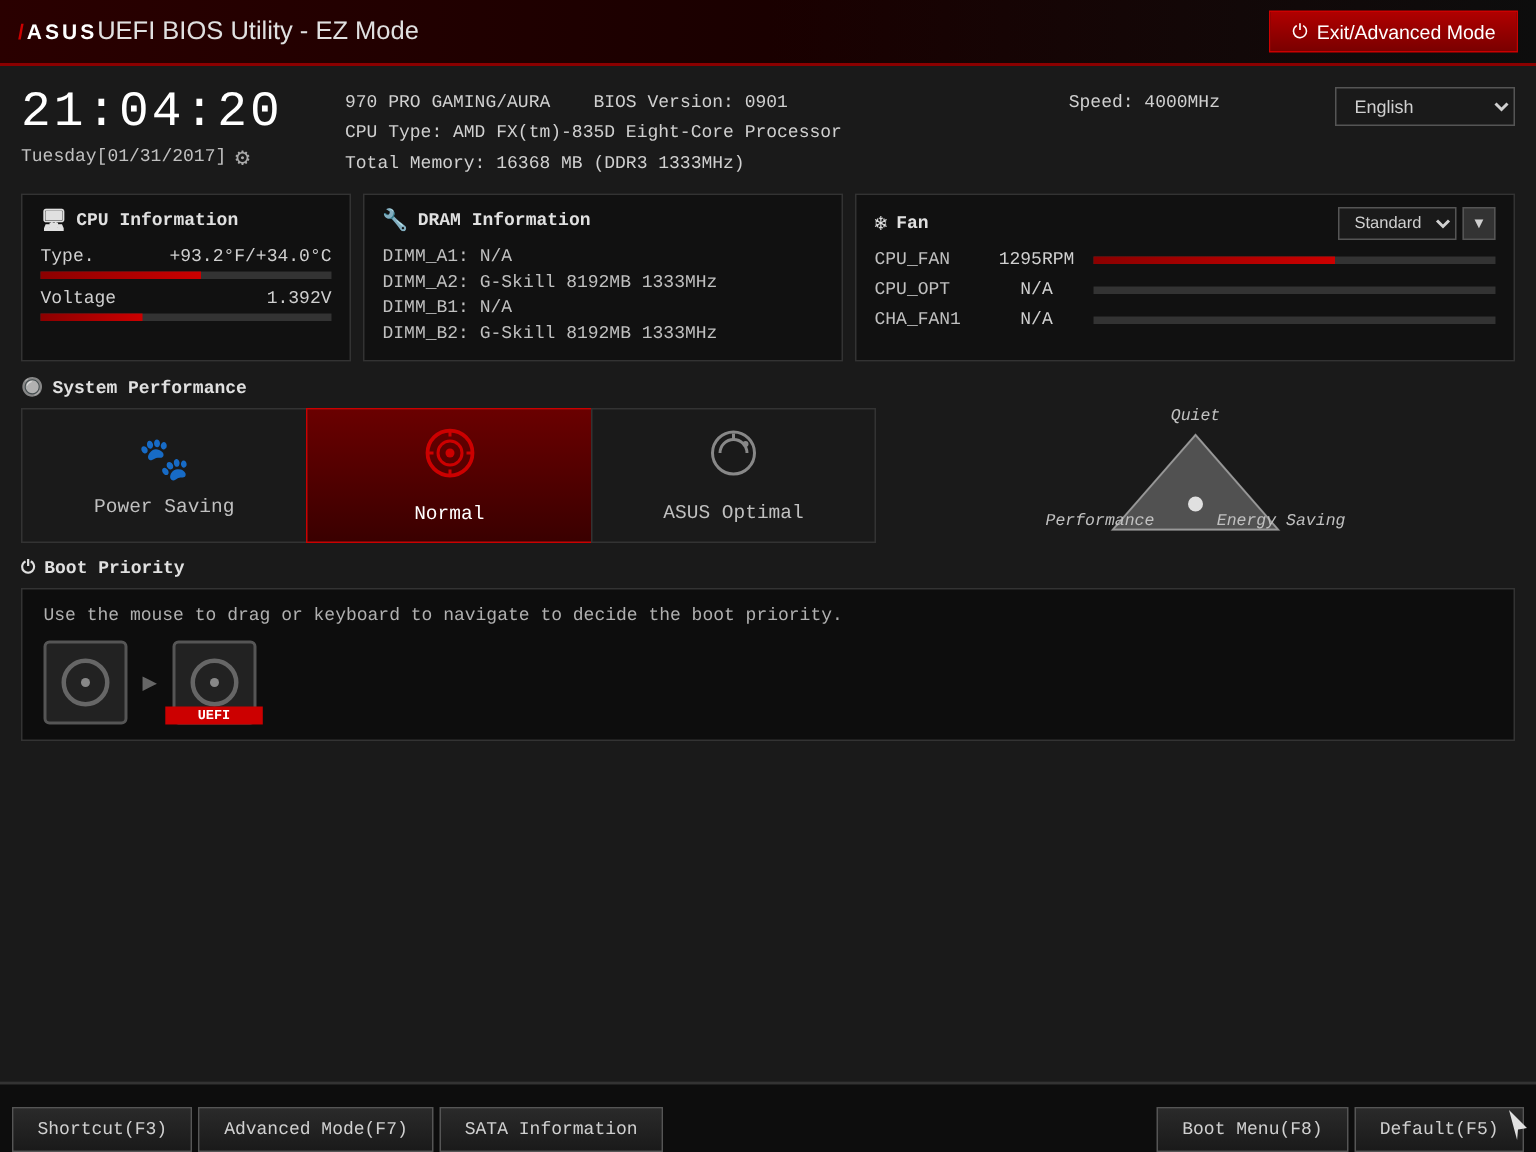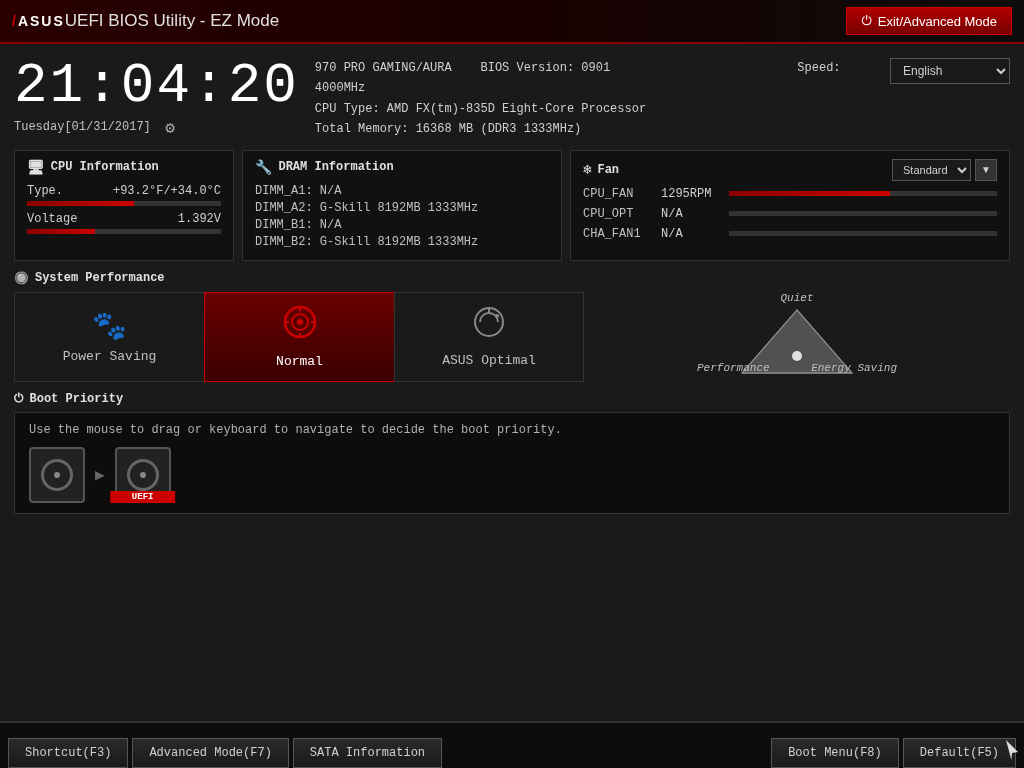--- a/index.html
+++ b/index.html
@@ -59,32 +59,31 @@
     #top-info {
       display: flex;
       align-items: flex-start;
       margin-bottom: 10px;
       padding-top: 6px;
     }
     #clock-area {
       min-width: 200px;
     }
     #clock {
-      font-size: 56px;
+      font-size: 33px;
       color: #ffffff;
       letter-spacing: 2px;
       font-family: 'Courier New', monospace;
       line-height: 1;
     }
     #date-area {
       display: flex;
       align-items: center;
       gap: 6px;
       margin-top: 4px;
-      text-align: right;
     }
     #date-text {
       font-size: 12px;
       color: #c0c0c0;
     }
     #settings-gear {
       width: 18px;
       height: 18px;
       color: #aaa;
       cursor: pointer;
@@ -172,21 +171,21 @@
       flex: 1;
     }
     .fan-row {
       display: flex;
       align-items: center;
       font-size: 12px;
       margin-bottom: 6px;
       gap: 8px;
     }
     .fan-name { min-width: 70px; color: #c0c0c0; }
-    .fan-value { min-width: 60px; color: #d0d0d0; }
+    .fan-value { min-width: 60px; color: #d0d0d0; text-align: center; }
     .fan-bar {
       flex: 1;
       height: 5px;
       background: #333;
     }
     .fan-bar-fill {
       height: 100%;
       background: linear-gradient(to right, #8b0000, #cc0000);
     }
     #fan-header-row {

